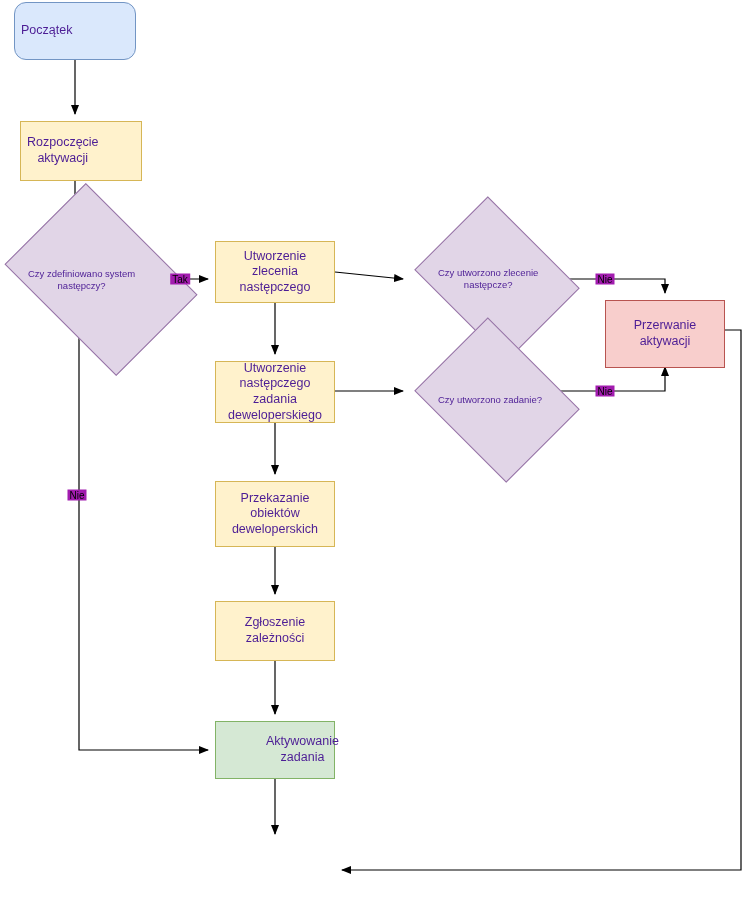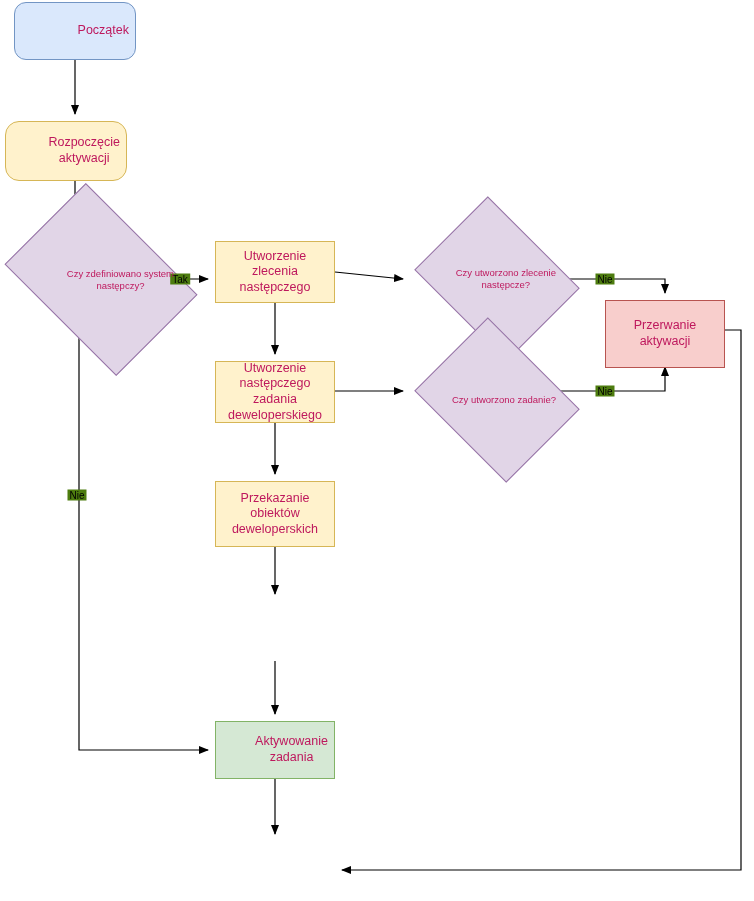--- a/index.html
+++ b/index.html
@@ -24,23 +24,23 @@
     top: 0;
     width: 754px;
     height: 901px;
     pointer-events: none;
   }
   .node {
     position: absolute;
     box-sizing: border-box;
     display: flex;
     align-items: center;
-    justify-content: flex-end;
+    justify-content: flex-start;
     text-align: center;
-    color: #be185d;
+    color: #4c1d95;
     line-height: 1.25;
   }
   .node .txt {
     display: block;
     padding: 0 6px;
     white-space: pre-line;
   }
   .shape-terminal {
     background: #dae8fc;
     border: 1px solid #7295c4;
@@ -81,21 +81,21 @@
     transform: rotate(45deg);
   }
   .shape-decision .txt {
     position: relative;
     z-index: 2;
   }
   .edge-label {
     position: absolute;
     font-size: 10px;
     color: #000000;
-    background: #4d7c0f;
+    background: #a21caf;
     padding: 0 2px;
     white-space: nowrap;
     transform: translate(-50%, -50%);
   }
 </style>
 </head>
 <body>
 
 <div id="canvas">
 
@@ -120,21 +120,21 @@
         <path d="M 275,661 L 275,714" marker-end="url(#arrowhead)"></path>
         <path d="M 275,779 L 275,834" marker-end="url(#arrowhead)"></path>
         <path d="M 725,330 L 741,330 L 741,870 L 342,870" marker-end="url(#arrowhead)"></path>
       </g>
   </svg>
 
   <div class="node shape-terminal" style="left: 14px; top: 2px; width: 122px; height: 58px;">
     <span class="txt">Początek</span>
   </div>
 
-  <div class="node shape-process" style="left: 5px; top: 121px; width: 122px; height: 60px; border-radius: 14px;">
+  <div class="node shape-process" style="left: 20px; top: 121px; width: 122px; height: 60px;">
     <span class="txt">Rozpoczęcie
 aktywacji</span>
   </div>
 
   <div class="node shape-decision" style="left: 0px; top: 222px; width: 158px; height: 115px;">
     <span class="diamond-bg"></span>
     <span class="txt">Czy zdefiniowano system
 następczy?</span>
   </div>
 
@@ -162,20 +162,23 @@
   <div class="node shape-decision" style="left: 410px; top: 348px; width: 130px; height: 104px;">
     <span class="diamond-bg"></span>
     <span class="txt">Czy utworzono zadanie?</span>
   </div>
 
   <div class="node shape-process" style="left: 215px; top: 481px; width: 120px; height: 66px;">
     <span class="txt">Przekazanie obiektów
 deweloperskich</span>
   </div>
 
+  <div class="node shape-process" style="left: 215px; top: 601px; width: 120px; height: 60px;">
+    <span class="txt">Zgłoszenie zależności</span>
+  </div>
 
   <div class="node shape-process-green" style="left: 215px; top: 721px; width: 120px; height: 58px;">
     <span class="txt">Aktywowanie zadania</span>
   </div>
 
 
   <div id="edge-label-layer">
       <div class="edge-label" style="left: 180px; top: 279px;">Tak</div>
       <div class="edge-label" style="left: 77px; top: 495px;">Nie</div>
       <div class="edge-label" style="left: 605px; top: 279px;">Nie</div>

